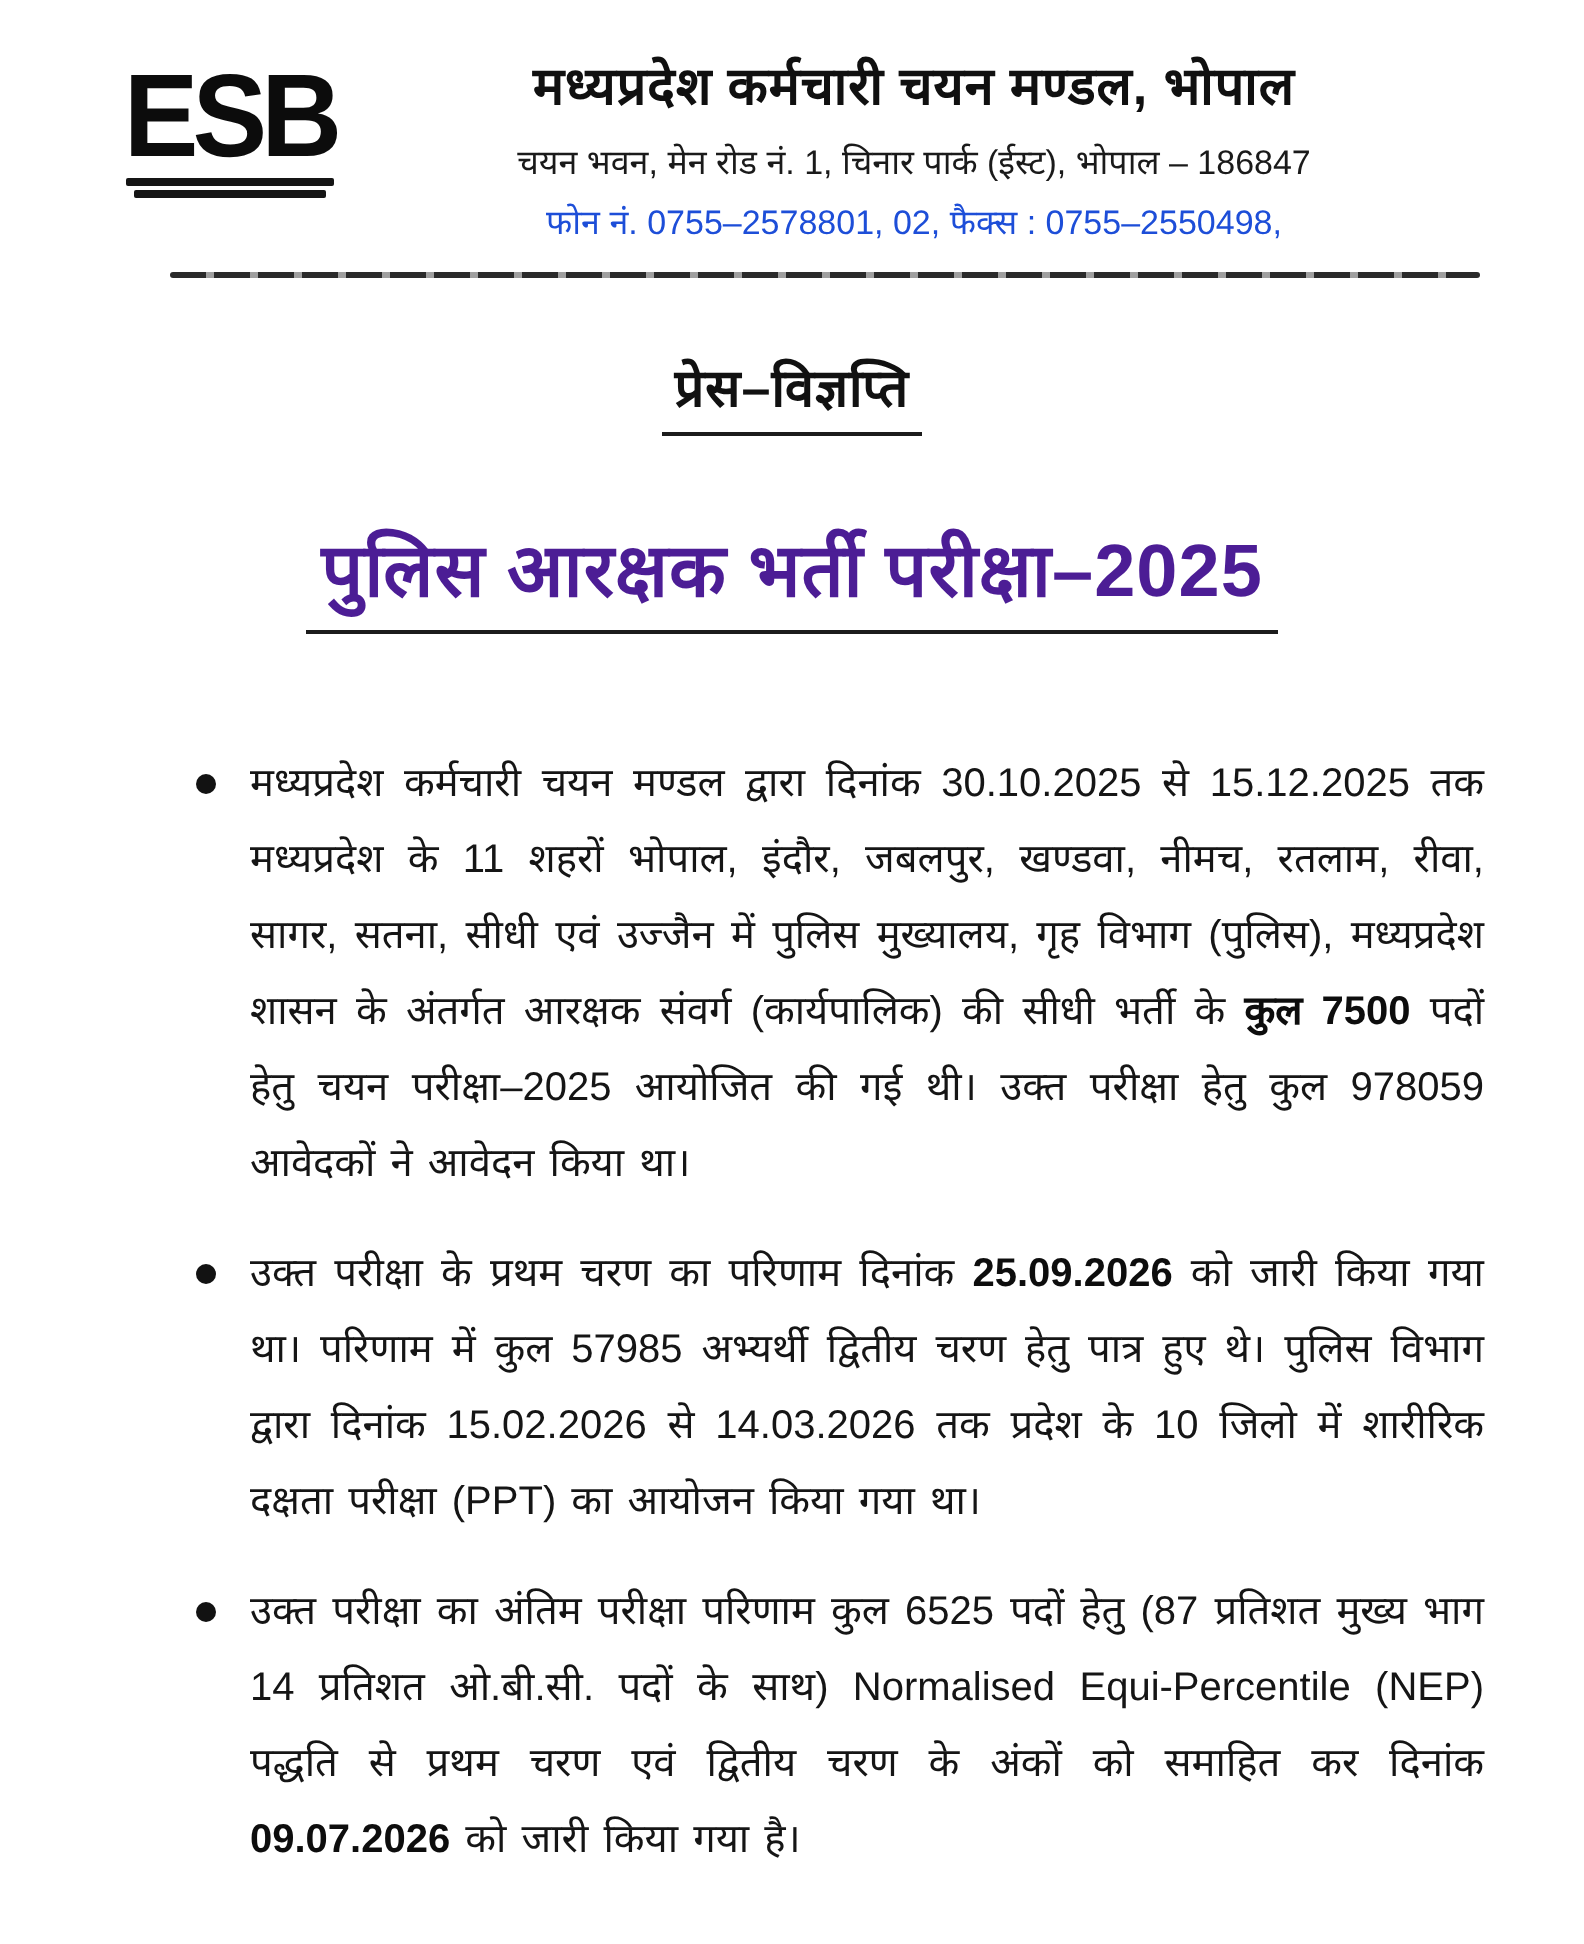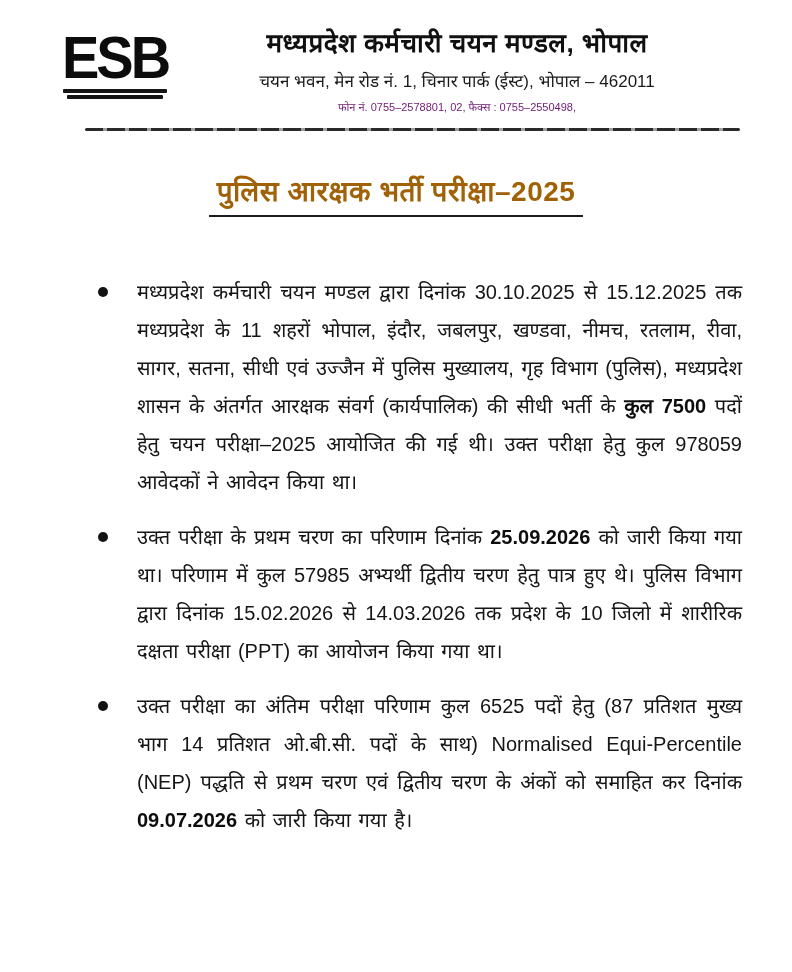--- a/index.html
+++ b/index.html
@@ -37,21 +37,21 @@
   }
   .logo-bars i:nth-child(1) { width: 104px; }
   .logo-bars i:nth-child(2) { width: 96px; }
 
   .header-text { margin-left: 112px; text-align: center; }
   .org-name {
     font-size: 26px; font-weight: 700; color: #101010;
     white-space: nowrap; letter-spacing: 0.5px;
   }
   .addr-line { font-size: 17px; margin-top: 9px; white-space: nowrap; color: #1a1a1a; }
-  .phone-line { font-size: 11px; margin-top: 7px; white-space: nowrap; color: #701a75; }
+  .phone-line { font-size: 17px; margin-top: 7px; white-space: nowrap; color: #1d4ed8; }
   .web-line  { font-size: 16px; margin-top: 7px; white-space: nowrap; color: #1a1a1a; }
   .web-line .url { font-family: "Liberation Sans", sans-serif; }
 
   .rule {
     margin: 14px 52px 0 85px;
     height: 3px;
     background: repeating-linear-gradient(90deg,
       #2a2a2a 0px, #2a2a2a 18px,
       rgba(42,42,42,0.45) 18px, rgba(42,42,42,0.45) 22px);
     border-radius: 2px;
@@ -61,28 +61,28 @@
   .title-wrap { text-align: center; margin-top: 36px; }
   .title-main {
     display: inline-block;
     font-size: 26px; font-weight: 700; color: #111;
     border-bottom: 2px solid #1c1c1c; padding: 0 6px 5px 6px;
     letter-spacing: 0.5px;
   }
   .subtitle-wrap { text-align: center; margin-top: 40px; }
   .title-sub {
     display: inline-block;
-    font-size: 28px; font-weight: 700; color: #a16207;
+    font-size: 37px; font-weight: 700; color: #4c1d95;
     border-bottom: 2.5px solid #1c1c1c; padding: 0 8px 6px 8px;
     letter-spacing: 0.5px;
   }
 
   
   .bullets { margin: 56px 50px 0 98px; }
-  .bullet { display: flex; margin-bottom: 17px; gap: 12px; }
+  .bullet { display: flex; margin-bottom: 17px; }
   .dot { flex: 0 0 27px; }
   .dot::before {
     content: ""; display: block; width: 10px; height: 10px;
     border-radius: 50%; background: #121212; margin-top: 14px;
   }
   .btext {
     margin: 0; flex: 1;
     font-size: 20px; line-height: 38px;
     text-align: justify; color: #151515;
     word-spacing: 2px;
@@ -97,27 +97,30 @@
   <div class="header">
     <div class="logo">
       <div class="logo-text">ESB</div>
       <div class="logo-bars">
           <i></i>
           <i></i>
         </div>
     </div>
     <div class="header-text">
       <div class="org-name">मध्यप्रदेश कर्मचारी चयन मण्डल, भोपाल</div>
-      <div class="addr-line">चयन भवन, मेन रोड नं. 1, चिनार पार्क (ईस्ट), भोपाल – 462011</div>
+      <div class="addr-line">चयन भवन, मेन रोड नं. 1, चिनार पार्क (ईस्ट), भोपाल – 186847</div>
       <div class="phone-line">फोन नं. 0755–2578801, 02, फैक्स : 0755–2550498,</div>
     </div>
   </div>
 
   <div class="rule"></div>
 
+  <div class="title-wrap">
+    <div class="title-main">प्रेस–विज्ञप्ति</div>
+  </div>
   <div class="subtitle-wrap">
     <div class="title-sub">पुलिस आरक्षक भर्ती परीक्षा–2025</div>
   </div>
 
   <div class="bullets">
 
     <div class="bullet">
       <span class="dot"></span>
       <p class="btext"><span>मध्यप्रदेश कर्मचारी चयन मण्डल द्वारा दिनांक 30.10.2025 से 15.12.2025 तक मध्यप्रदेश के 11 शहरों भोपाल, इंदौर, जबलपुर, खण्डवा, नीमच, रतलाम, रीवा, सागर, सतना, सीधी एवं उज्जैन में पुलिस मुख्यालय, गृह विभाग (पुलिस), मध्यप्रदेश शासन के अंतर्गत आरक्षक संवर्ग (कार्यपालिक) की सीधी भर्ती के </span><b>कुल 7500</b><span> पदों हेतु चयन परीक्षा–2025 आयोजित की गई थी। उक्त परीक्षा हेतु कुल 978059 आवेदकों ने आवेदन किया था।</span></p>
     </div>

